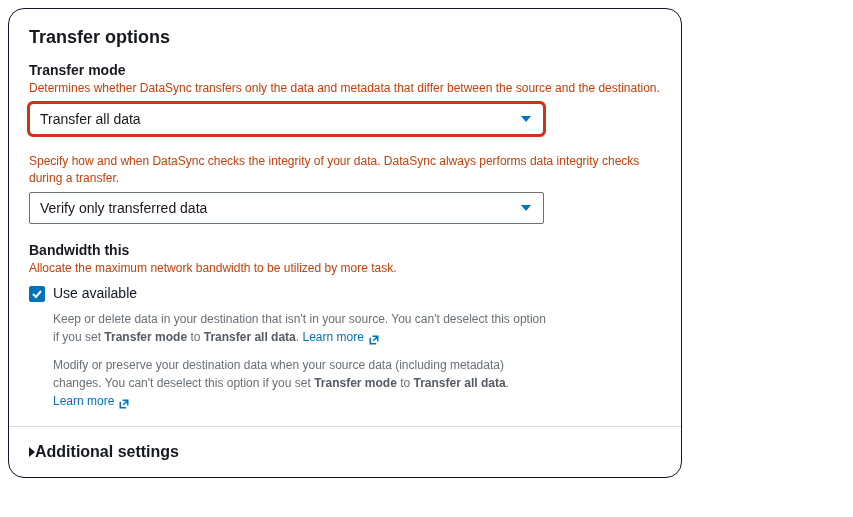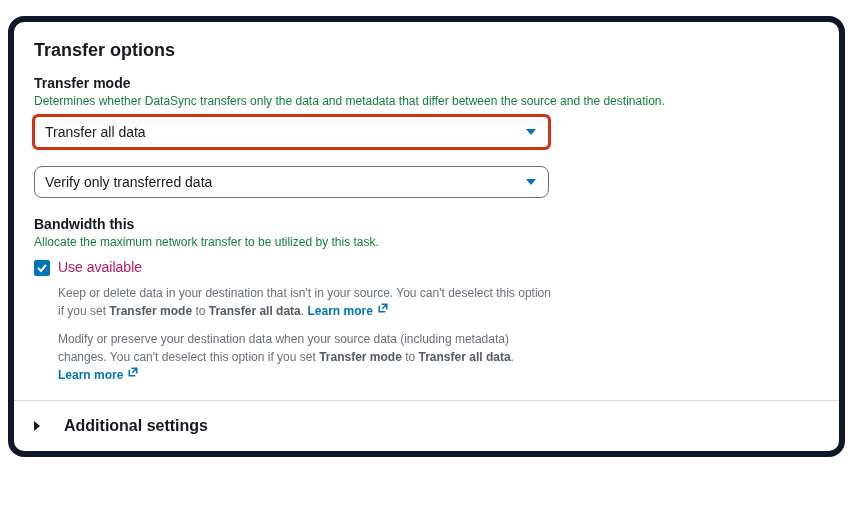--- a/index.html
+++ b/index.html
@@ -4,51 +4,50 @@
   <style>
     * { box-sizing: border-box; margin: 0; padding: 0; }
     body {
       font-family: "Amazon Ember", "Helvetica Neue", Arial, sans-serif;
       font-size: 14px;
       color: #16191f;
       background: #fff;
       padding: 8px;
     }
     .panel {
-      border: 6px solid #0f172a;
+      border: 1px solid #0f172a;
       border-radius: 16px;
-      width: 837px;
+      width: 674px;
       overflow: hidden;
-      margin-top: 8px;
     }
     .panel-inner {
       padding: 18px 20px 16px 20px;
     }
     h2.section-title {
       font-size: 18px;
       font-weight: 700;
       margin-bottom: 14px;
     }
     .field-group { margin-bottom: 18px; }
     .field-label {
       font-size: 14px;
       font-weight: 700;
       margin-bottom: 2px;
     }
     .field-desc {
       font-size: 12px;
-      color: #15803d;
+      color: #c2410c;
       line-height: 1.4;
       margin-bottom: 6px;
     }
     .select-wrap {
       position: relative;
       width: 515px;
       border: 1px solid #687078;
-      border-radius: 8px;
+      border-radius: 2px;
       background: #fff;
       height: 32px;
       display: flex;
       align-items: center;
       padding: 0 30px 0 10px;
       cursor: pointer;
     }
     .select-wrap.highlight {
       outline: 3px solid #d13212;
       outline-offset: -1px;
@@ -83,55 +82,55 @@
     }
     .checkbox.checked {
       background: #0073bb;
       border-color: #0073bb;
     }
     .checkbox.disabled {
       background: #eaeded;
       border-color: #aab7b8;
     }
     .checkbox svg { width: 12px; height: 12px; }
-    .checkbox-label { font-size: 14px; color: #be185d; }
+    .checkbox-label { font-size: 14px; color: #0f172a; }
     .sub-desc {
       font-size: 12px;
       color: #687078;
       line-height: 1.5;
       margin-left: 24px;
       max-width: 500px;
     }
     .sub-desc .bold { font-weight: 700; color: #545b64; }
     .link {
       color: #0073bb;
       text-decoration: none;
       font-size: 12px;
-      font-weight: 700;
+      font-weight: 400;
       cursor: pointer;
       display: inline-flex;
-      align-items: flex-start;
+      align-items: flex-end;
       gap: 4px;
     }
     .ext-icon {
       width: 12px; height: 12px;
       display: inline-block;
       vertical-align: -1px;
     }
     .option-block { margin-bottom: 10px; }
     .divider {
       border: none;
       border-top: 1px solid #d5dbdb;
       margin: 0;
     }
     .expandable {
       padding: 16px 20px;
       display: flex;
       align-items: center;
-      gap: 24px;
+      gap: 0;
       cursor: pointer;
     }
     .expand-caret {
       width: 0; height: 0;
       border-top: 5px solid transparent;
       border-bottom: 5px solid transparent;
       border-left: 6px solid #16191f;
     }
     .expand-title {
       font-size: 16px;
@@ -148,29 +147,30 @@
     <div class="field-group">
       <div class="field-label">Transfer mode</div>
       <div class="field-desc">Determines whether DataSync transfers only the data and metadata that differ between the source and the destination.</div>
       <div class="select-wrap highlight">
         <span>Transfer all data</span>
         <span class="select-caret"></span>
       </div>
     </div>
 
     <div class="field-group">
+      <div class="field-desc">Specify how and when DataSync checks the integrity of your data. DataSync always performs data integrity checks during a transfer.</div>
       <div class="select-wrap">
         <span>Verify only transferred data</span>
         <span class="select-caret"></span>
       </div>
     </div>
 
     <div class="field-group" style="margin-bottom:8px;">
       <div class="field-label">Bandwidth this</div>
-      <div class="field-desc" style="margin-bottom:2px;">Allocate the maximum network transfer to be utilized by this task.</div>
+      <div class="field-desc" style="margin-bottom:2px;">Allocate the maximum network bandwidth to be utilized by more task.</div>
       <div class="checkbox-row">
         <div class="checkbox checked">
           <svg viewBox="0 0 12 12">
               <path d="M2 6 L5 9 L10 3" stroke="#fff" stroke-width="2" fill="none"></path>
             </svg>
         </div>
         <span class="checkbox-label">Use available</span>
       </div>
     </div>
 

